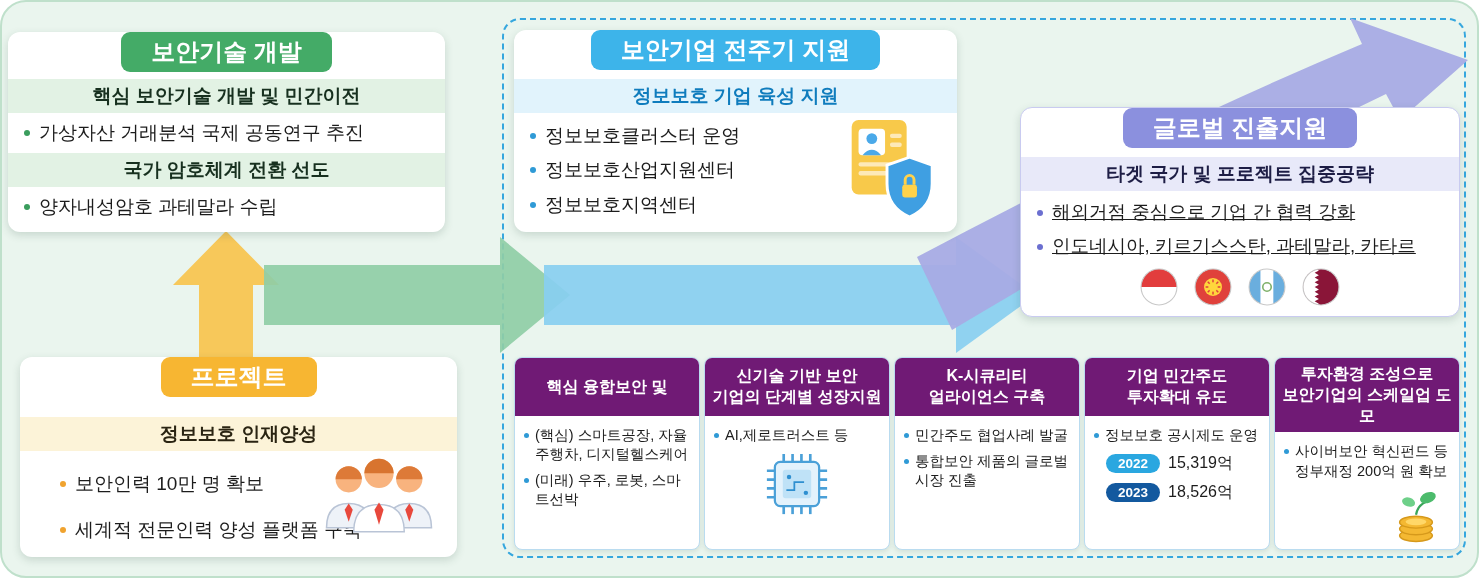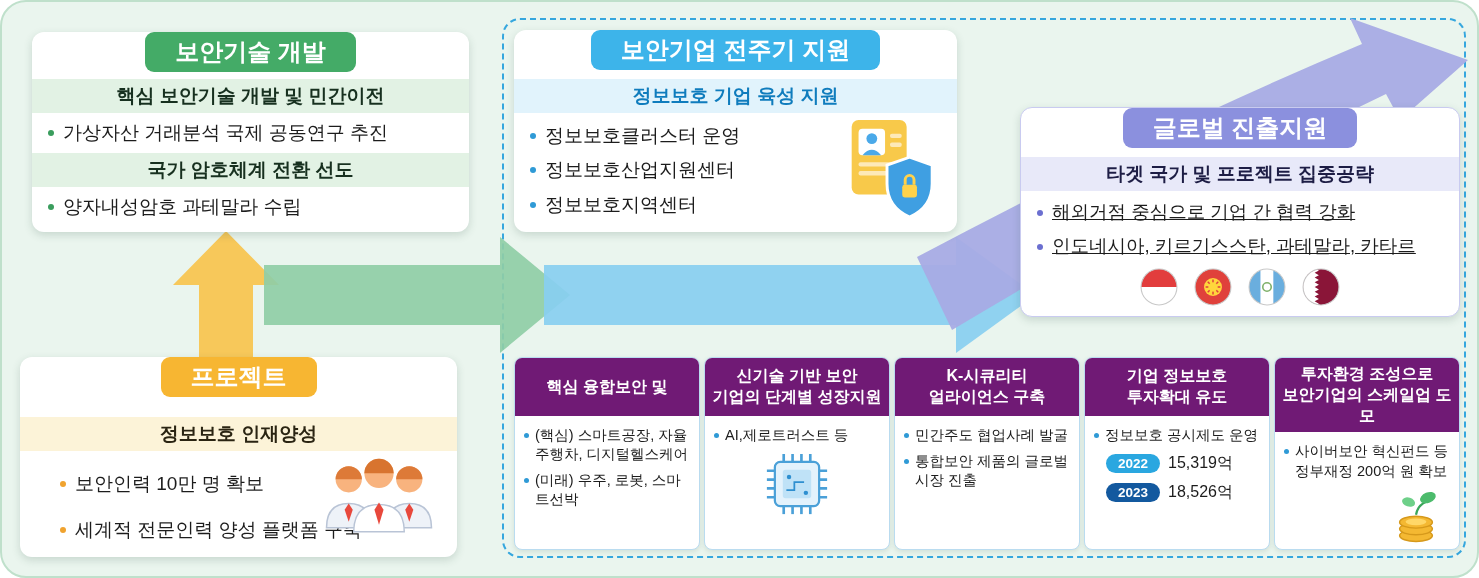--- a/index.html
+++ b/index.html
@@ -32,21 +32,21 @@
   .sub-yellow { background:#fcf3d8; color:#2a2412; }
 
   .bullet { width:100%; display:flex; gap:9px; align-items:flex-start;
             padding:0 16px; font-size:19px; color:#1c1c1c; line-height:1.35; }
   .dot { flex:none; width:6px; height:6px; border-radius:50%; margin-top:10px; }
   .dot-green  { background:#3a9d5d; }
   .dot-blue   { background:#2f9ad6; }
   .dot-purple { background:#6b6fd0; }
   .dot-yellow { background:#f0a32f; }
 
-  .box-tech    { left:30px;   top:30px;  width:437px; height:200px; padding-bottom:12px; }
+  .box-tech    { left:6px;   top:30px;  width:437px; height:200px; padding-bottom:12px; }
   .box-company { left:512px;  top:28px;  width:443px; height:202px; padding-bottom:14px; }
   .box-company .bullet { padding-right:135px; }
   .company-icon { position:absolute; right:14px; bottom:10px; width:110px; height:106px; }
   .box-global  { left:1018px; top:105px; width:440px; height:210px; padding-bottom:10px;
                  border:1px solid #c9cbf0; }
   .box-global .bullet { font-size:18.5px;text-decoration:underline; }
   .flags { display:flex; gap:16px; justify-content:center; }
   .flag { width:38px; height:38px; }
   .box-talent  { left:18px;   top:355px; width:437px; height:200px; padding-bottom:14px; }
   .box-talent .bullet { padding-right:76px;margin-left:48px; }
@@ -290,21 +290,21 @@
       </div>
       <div class="card-bullet">
         <span class="dot dot-blue"></span>
         <span>통합보안 제품의 글로벌 시장 진출</span>
       </div>
     </div>
   </section>
 
   <section class="card card-4">
     <div class="card-hdr">
-      <span>기업 정보보호</span>
+      <span>기업 민간주도</span>
       <span>투자확대 유도</span>
     </div>
     <div class="card-body">
       <div class="card-bullet">
         <span class="dot dot-blue"></span>
         <span>정보보호 공시제도 운영</span>
       </div>
       <div class="stat-row">
         <span class="pill pill-2022">2022</span>
         <span class="stat-val">15,319억</span>

